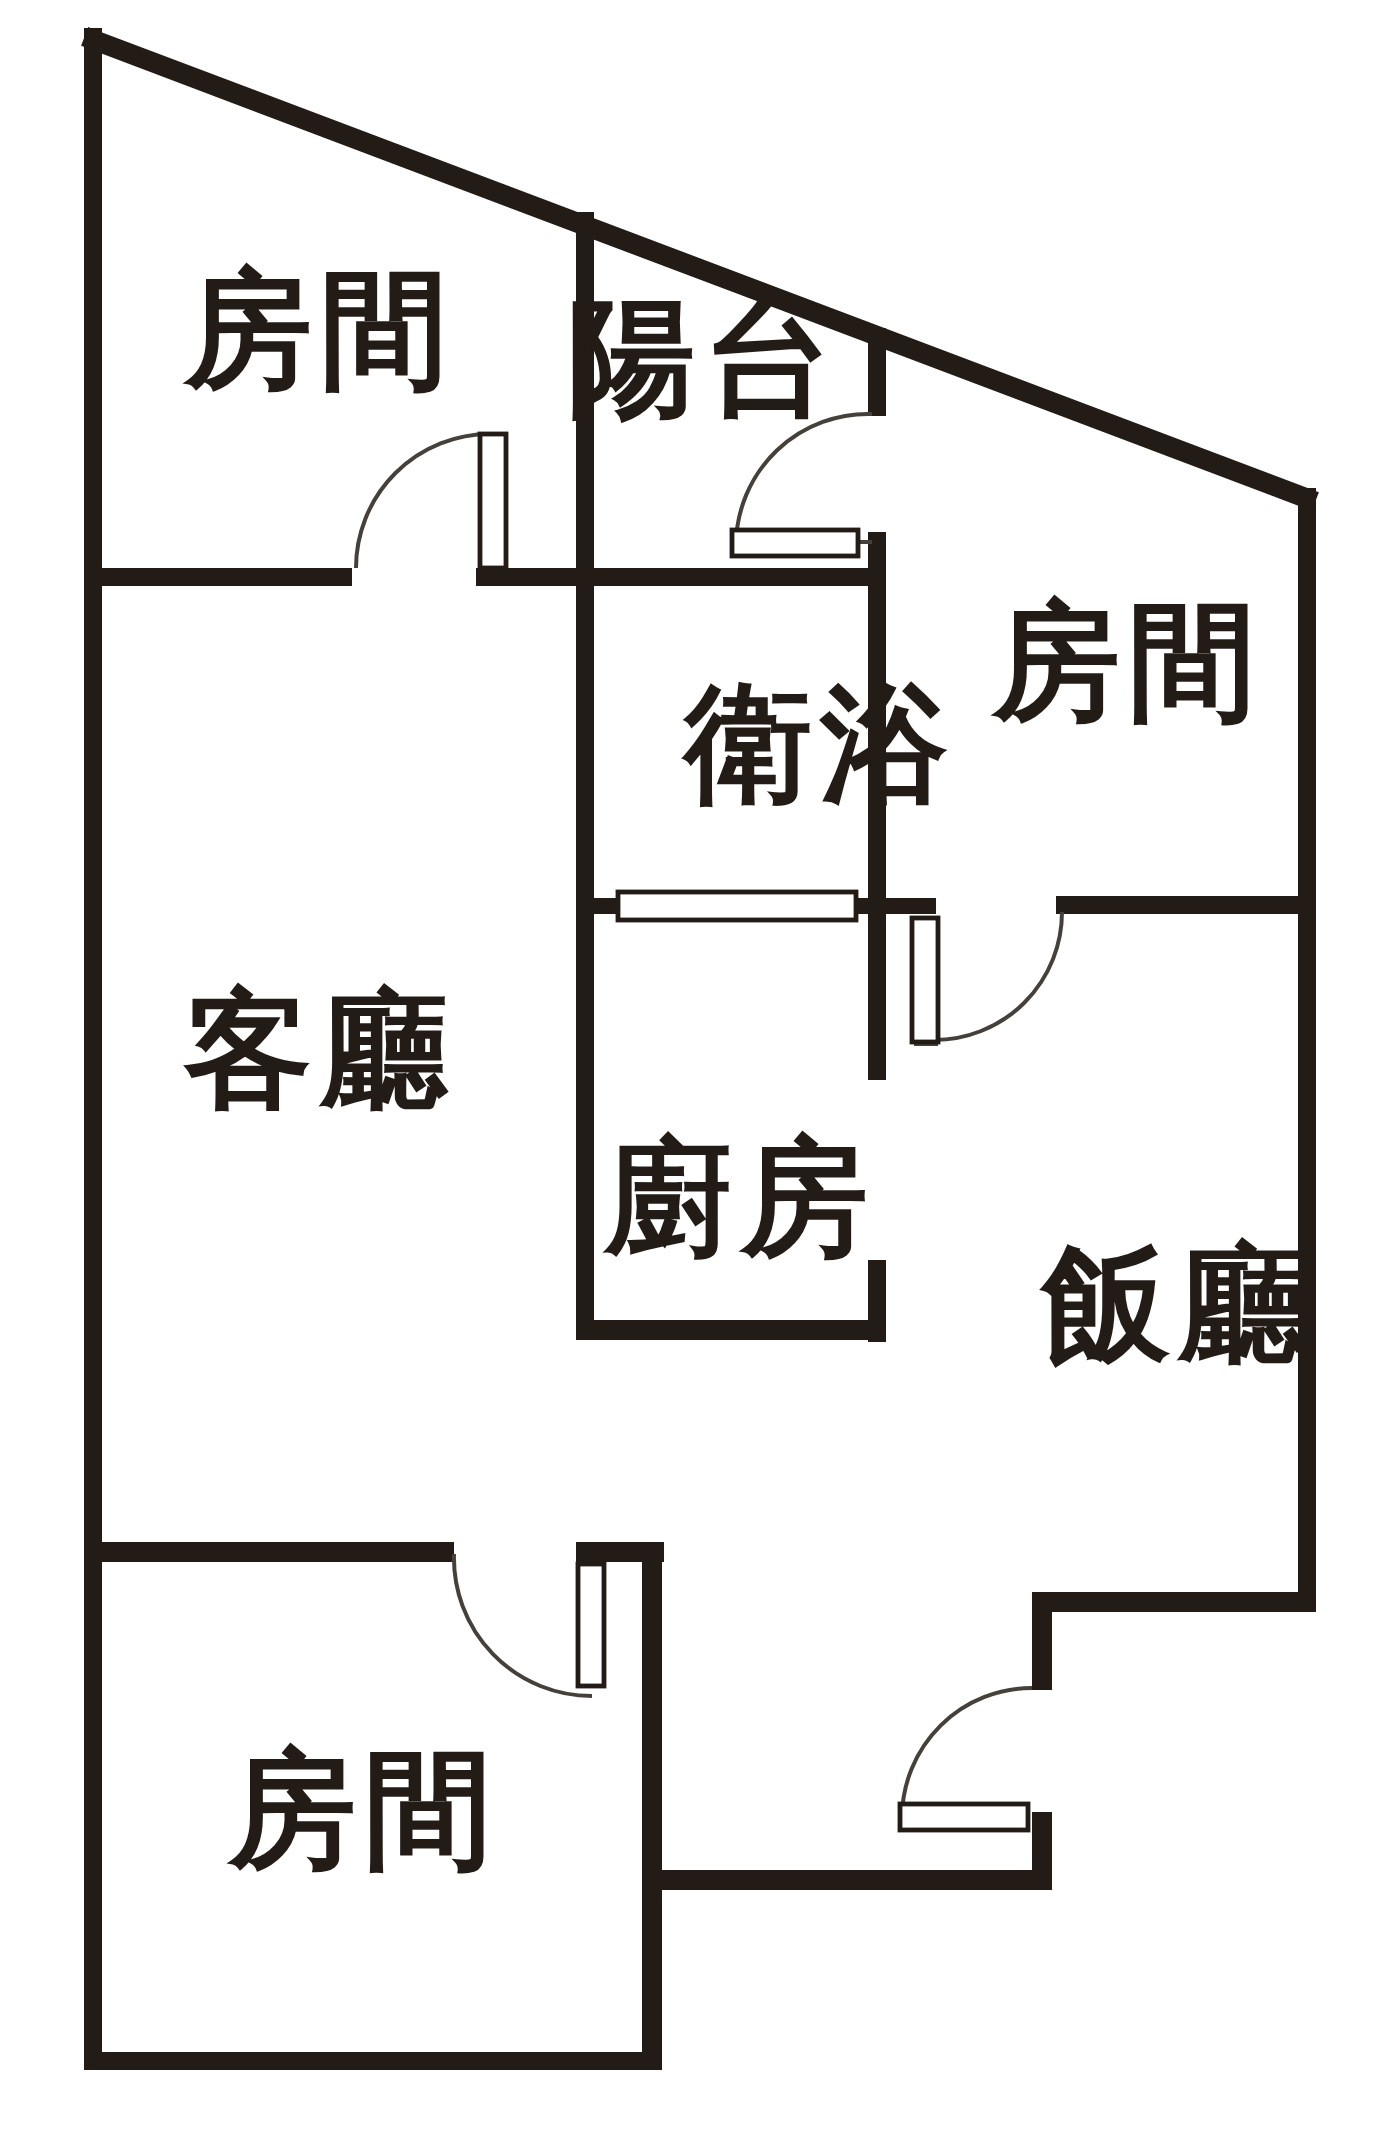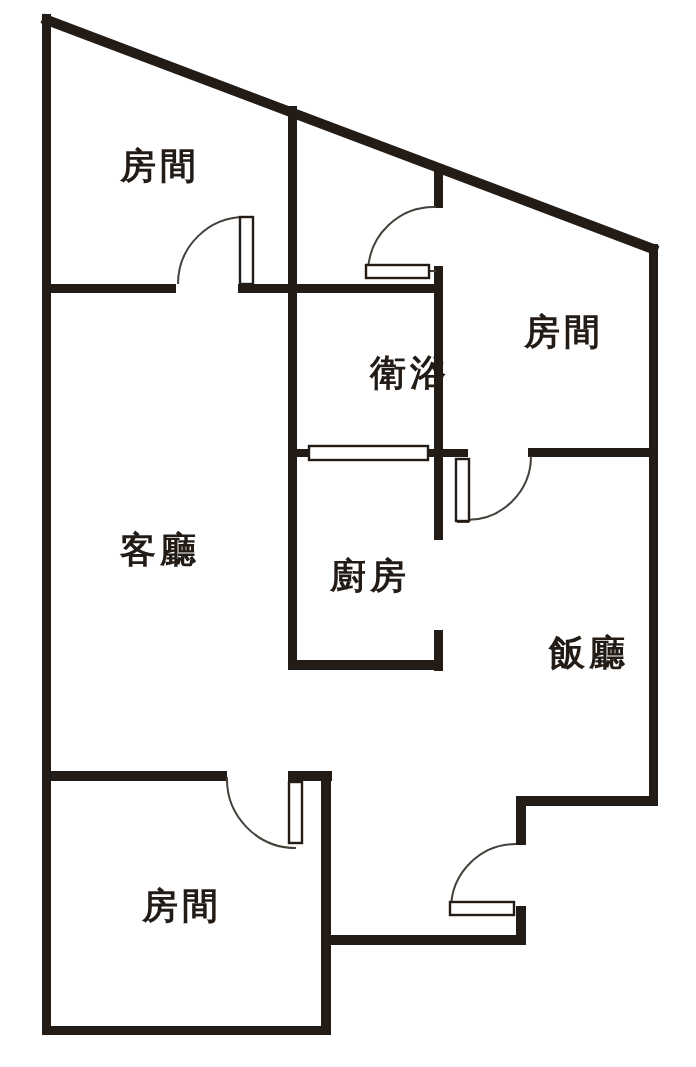--- a/index.html
+++ b/index.html
@@ -18,21 +18,21 @@
   }
   .plan-svg{position:absolute;left:0;top:0;}
   .w{fill:var(--wall);stroke:none;}
   .diag{stroke:var(--wall);stroke-width:10;stroke-linecap:square;fill:none;}
   .leaf{fill:var(--doorfill);stroke:var(--wall);stroke-width:2.4;}
   .arc{fill:none;stroke:var(--line);stroke-width:2;}
   .tick{stroke:var(--line);stroke-width:2;}
   .room-label{
     position:absolute;
     transform:translate(-50%,-50%);
-    font-size:36px;
+    font-size:64px;
     font-weight:700;
     letter-spacing:4px;
     color:var(--wall);
     white-space:nowrap;
     line-height:1;
     user-select:none;
   }
 </style>
 </head>
 <body>
@@ -77,20 +77,21 @@
 
     <rect class="leaf" x="240" y="217" width="13" height="67"></rect>
     <rect class="leaf" x="366" y="265" width="63" height="13"></rect>
     <rect class="leaf" x="309" y="446" width="119" height="14"></rect>
     <rect class="leaf" x="456" y="459" width="13" height="62"></rect>
     <rect class="leaf" x="289" y="782" width="13" height="61"></rect>
     <rect class="leaf" x="450" y="902" width="64" height="13"></rect>
   </svg>
 
   <div class="room-label" style="left:160px;top:166px;">房間</div>
+  <div class="room-label" style="left:352px;top:180px;">陽台</div>
   <div class="room-label" style="left:564px;top:332px;">房間</div>
   <div class="room-label" style="left:368px;top:373px;margin-left:42px;">衛浴</div>
-  <div class="room-label" style="left:160px;top:550px;">客廳</div>
-  <div class="room-label" style="left:370px;top:576px;">廚房</div>
+  <div class="room-label" style="left:160px;top:526px;">客廳</div>
+  <div class="room-label" style="left:370px;top:600px;">廚房</div>
   <div class="room-label" style="left:568px;top:653px;margin-left:21px;">飯廳</div>
   <div class="room-label" style="left:182px;top:906px;">房間</div>
 
 </div>
 
 </body></html>

